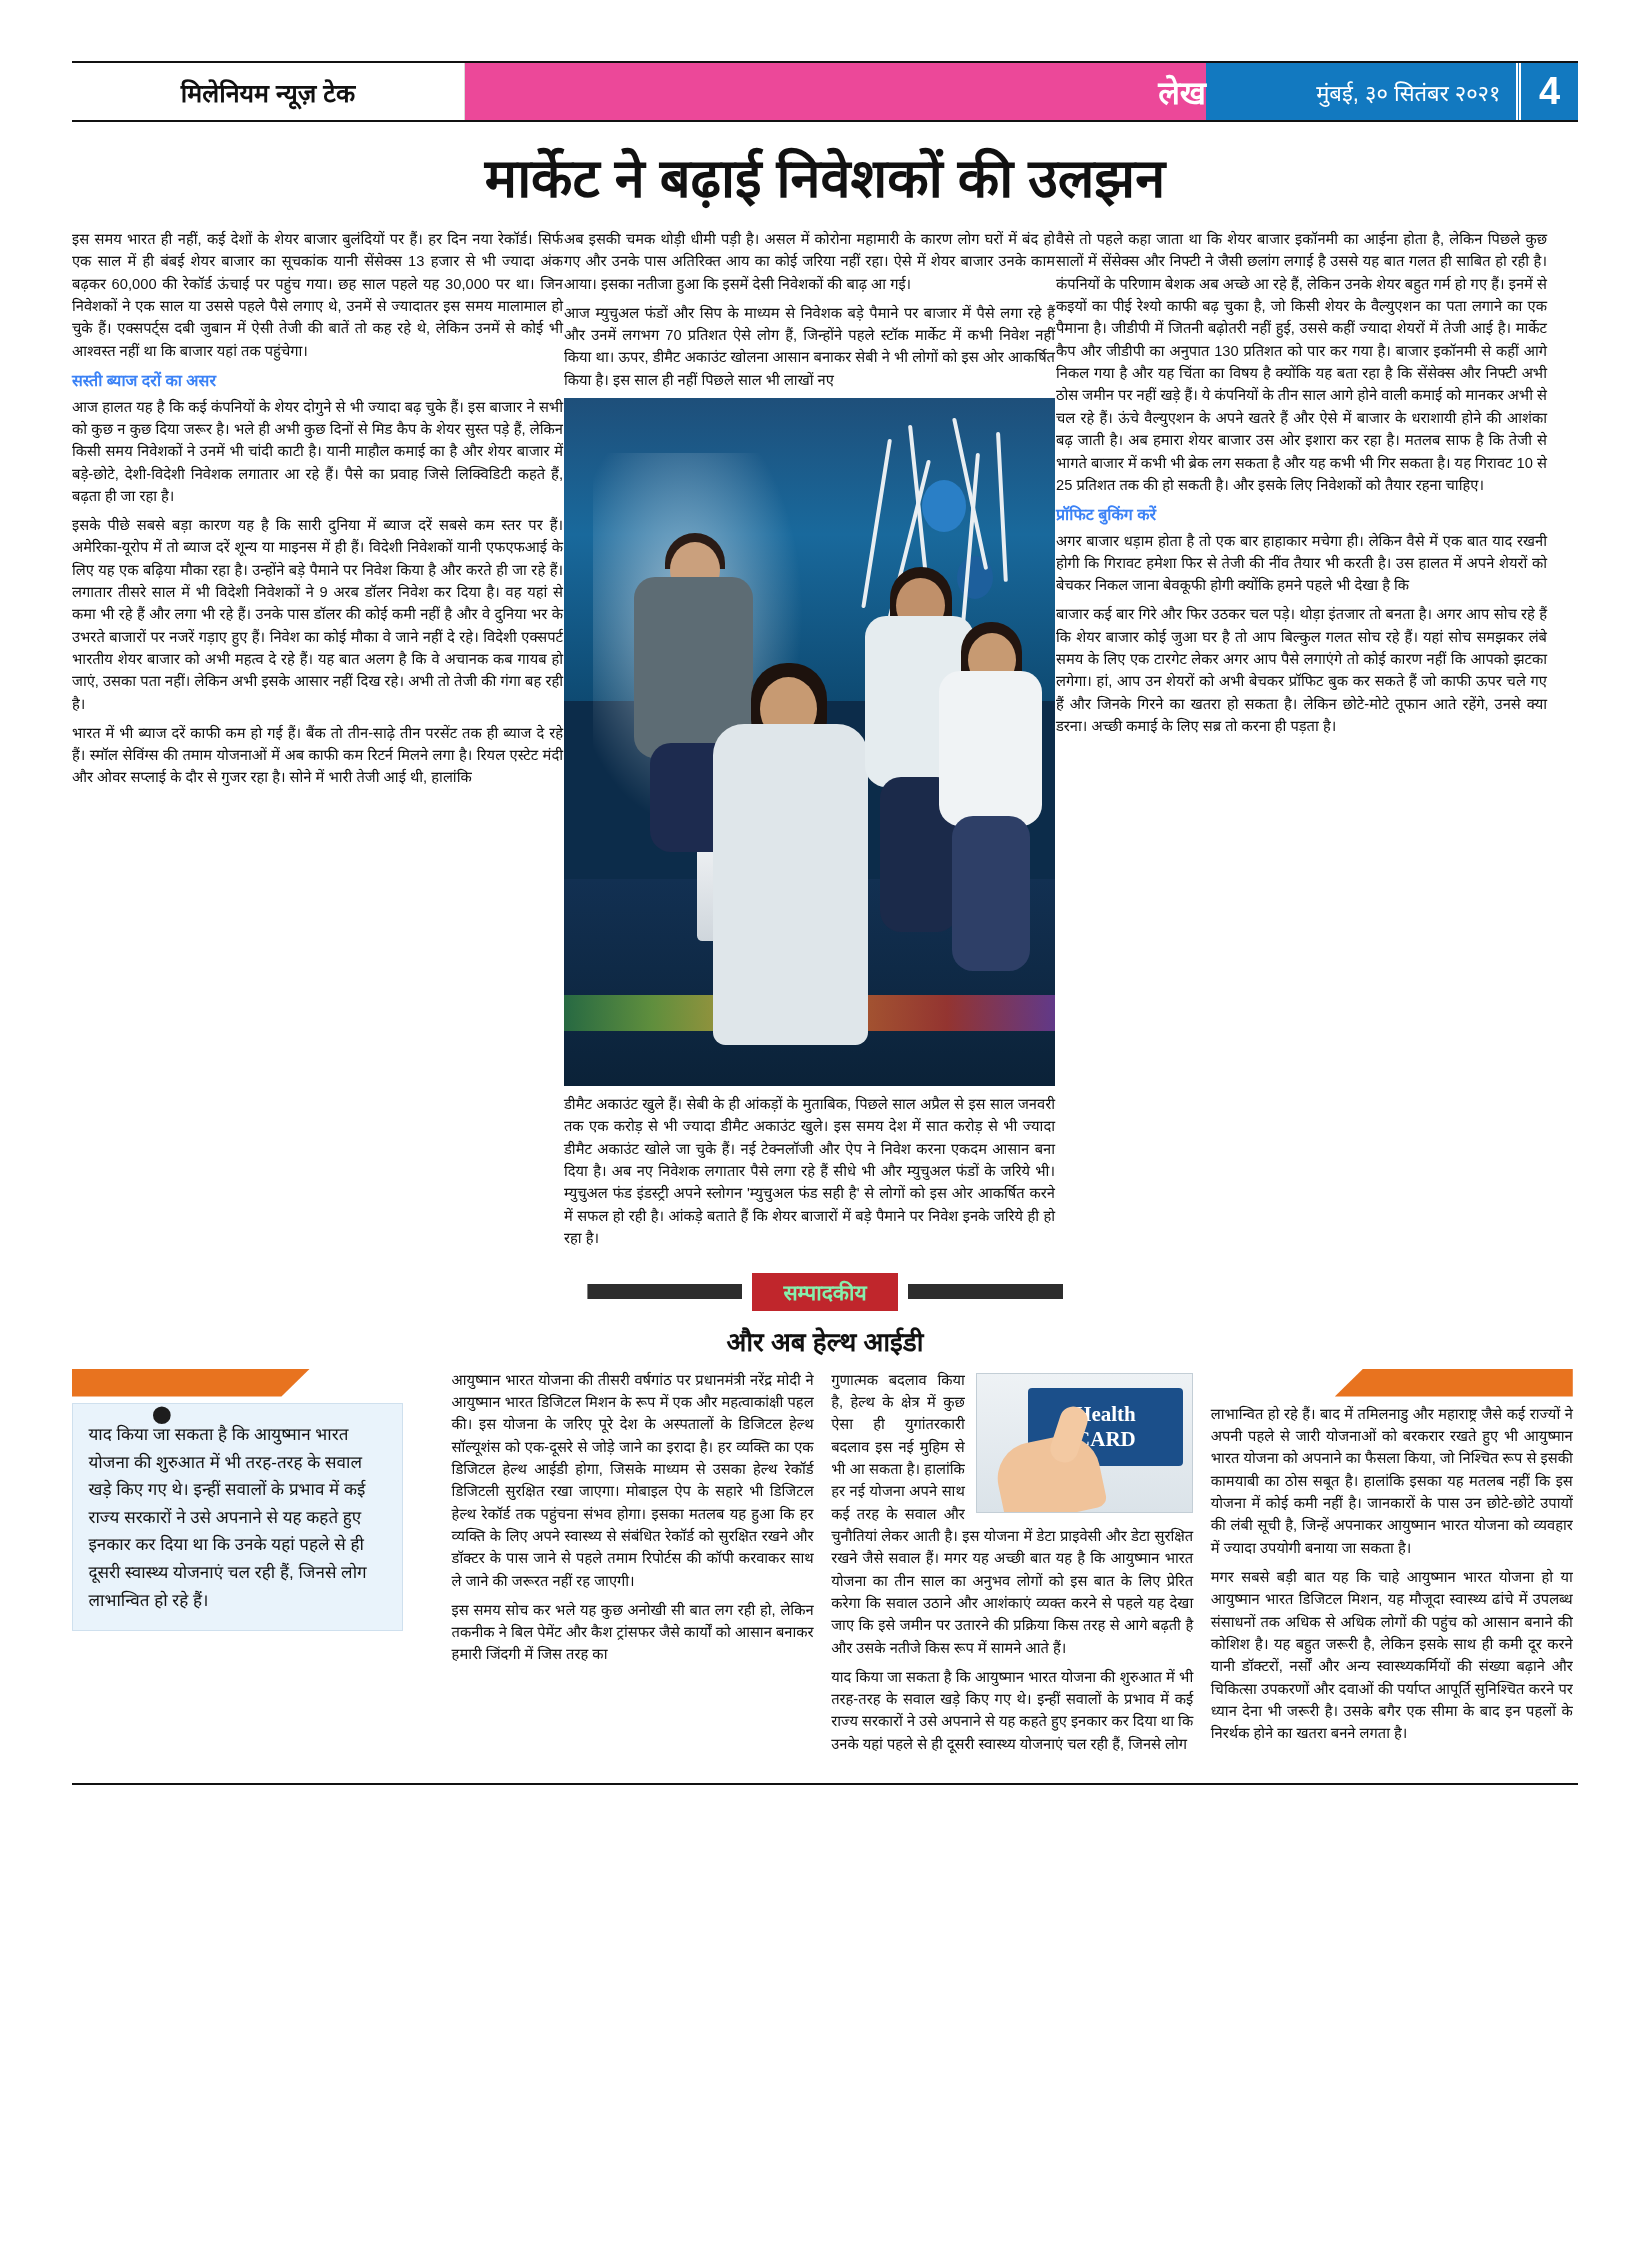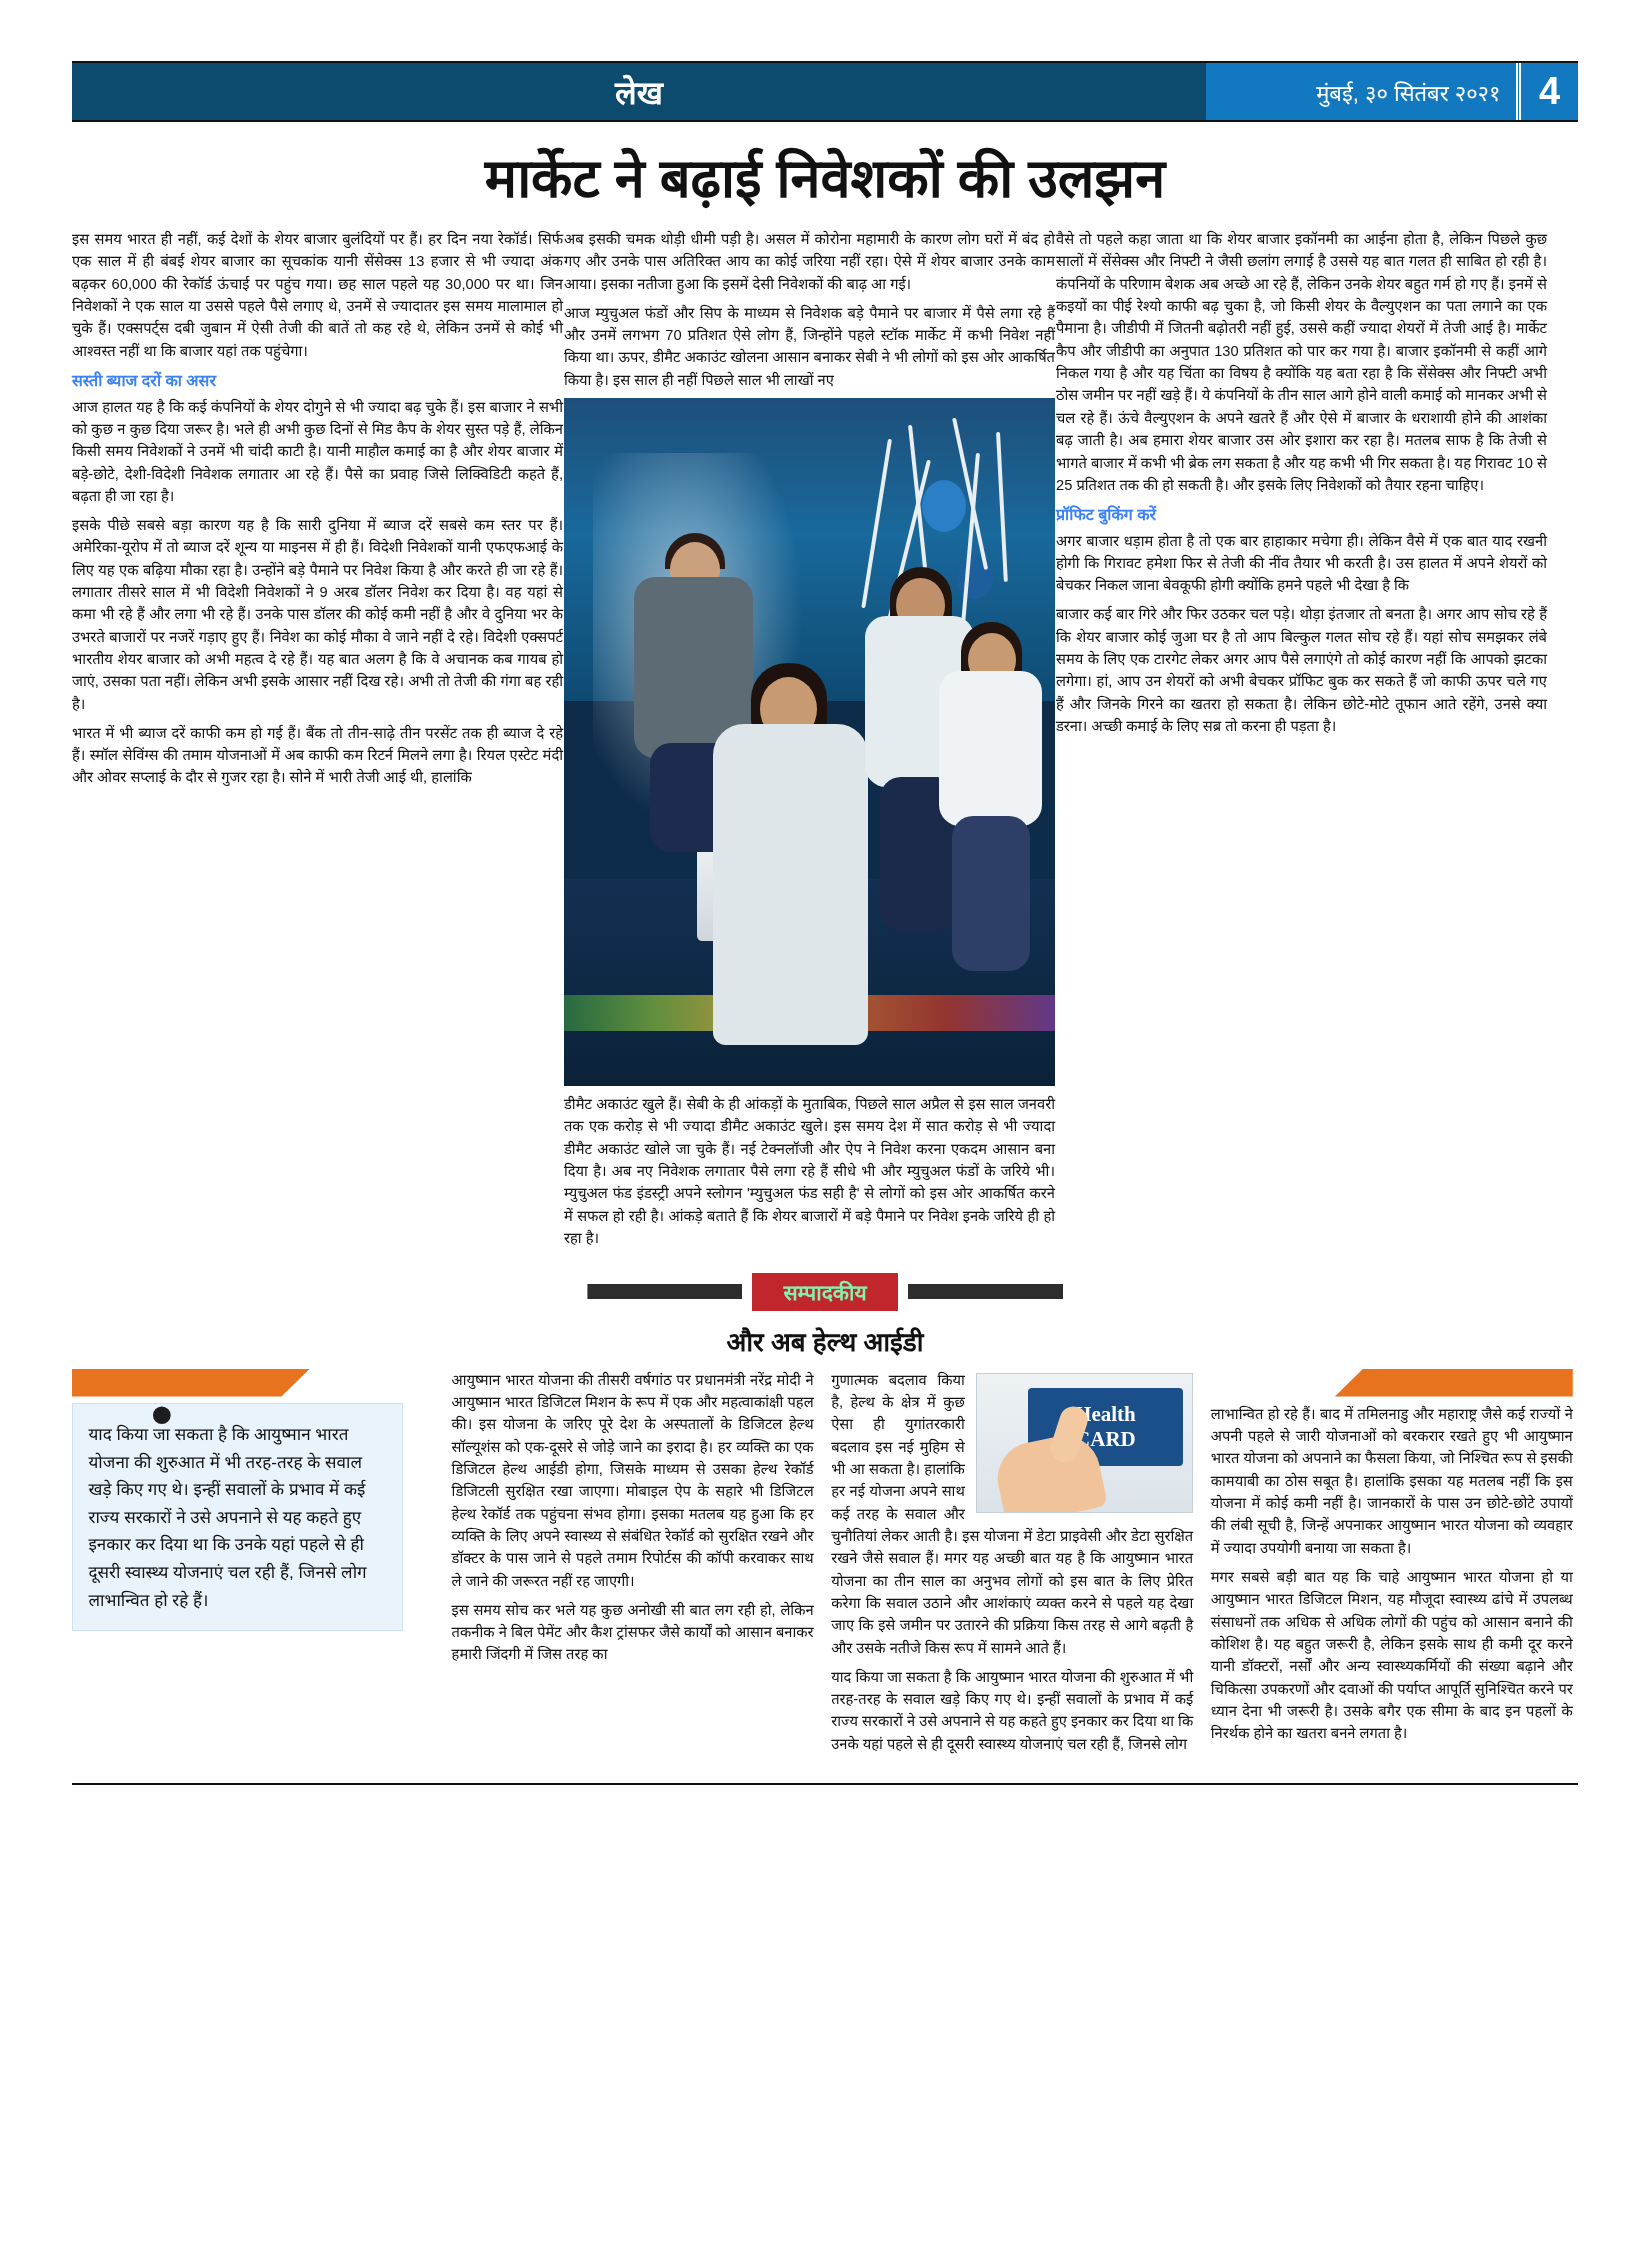--- a/index.html
+++ b/index.html
@@ -36,24 +36,24 @@
   }
   .mast-left .logo {
     font-size:25px;
     font-weight:bold;
     letter-spacing:0px;
     color:#111;
     white-space:nowrap;
   }
   .mast-mid {
     flex: 1 1 auto;
-    background:#0c4a6e;
-    display:flex;
-    align-items:center;
-    justify-content:center;
+    background:#ec4899;
+    display:flex;
+    align-items:center;
+    justify-content:flex-end;
     position:relative;
   }
   .mast-mid .section-title {
     color:#fff;
     font-size:32px;
     font-weight:bold;
   }
   .mast-date {
     flex: 0 0 310px;
     background:#1279c0;
@@ -261,20 +261,23 @@
     margin: 21px 72px 0 72px;
     border-top:2.1px solid #111;
   }
 </style>
 </head>
 <body>
 
 <div class="page">
 
   <div class="masthead">
+    <div class="mast-left">
+      <div class="logo">मिलेनियम न्यूज़ टेक</div>
+    </div>
     <div class="mast-mid">
       <div class="section-title">लेख</div>
     </div>
     <div class="mast-date">मुंबई, ३० सितंबर २०२१</div>
     <div class="mast-pagenum">4</div>
   </div>
 
   <div class="headline">मार्केट ने बढ़ाई निवेशकों की उलझन</div>
 
   <div class="main-cols">

